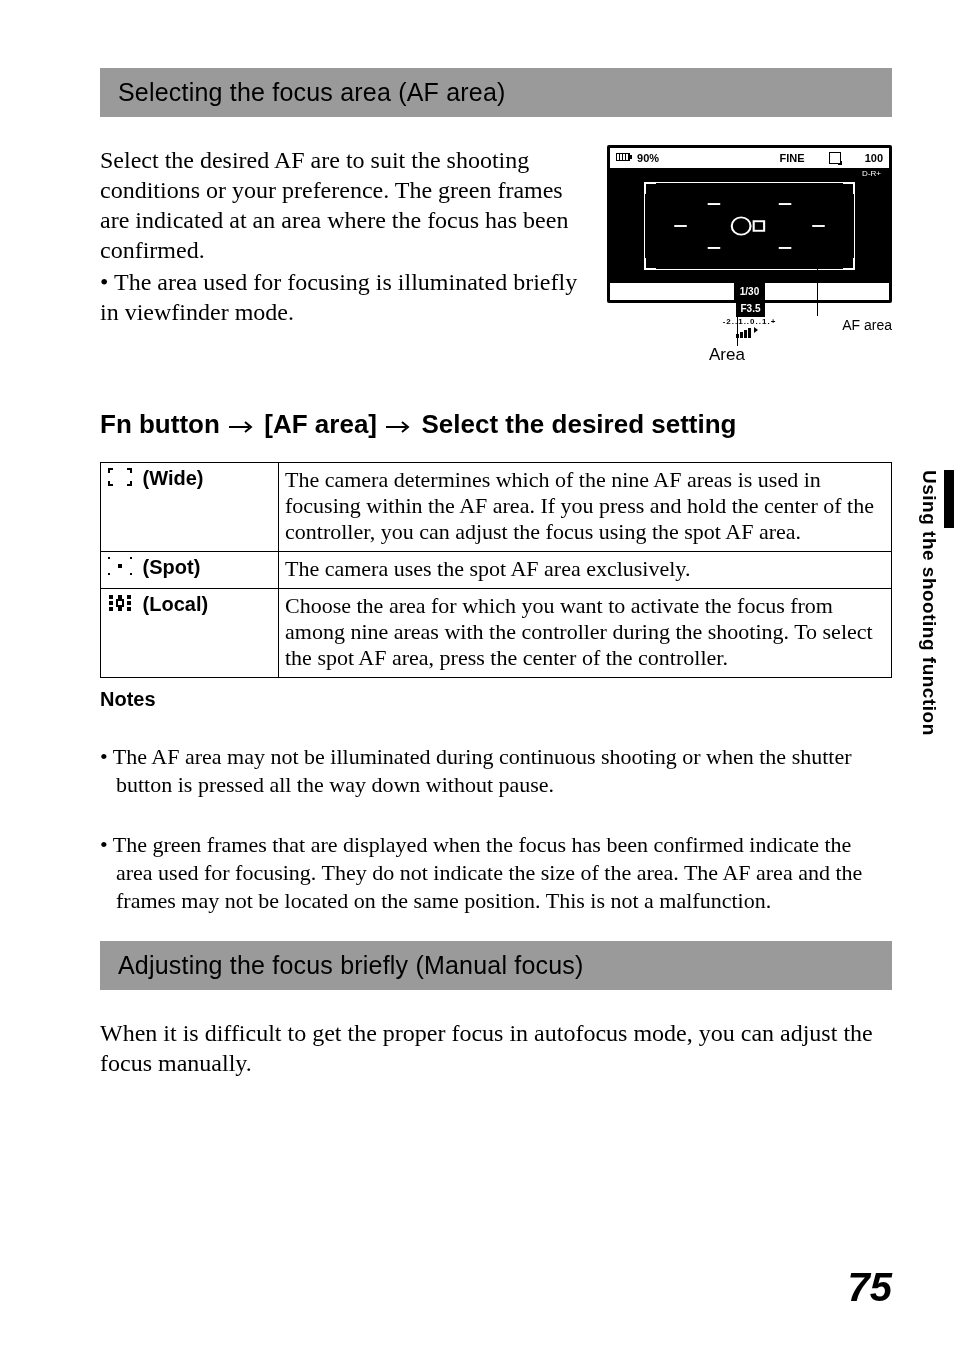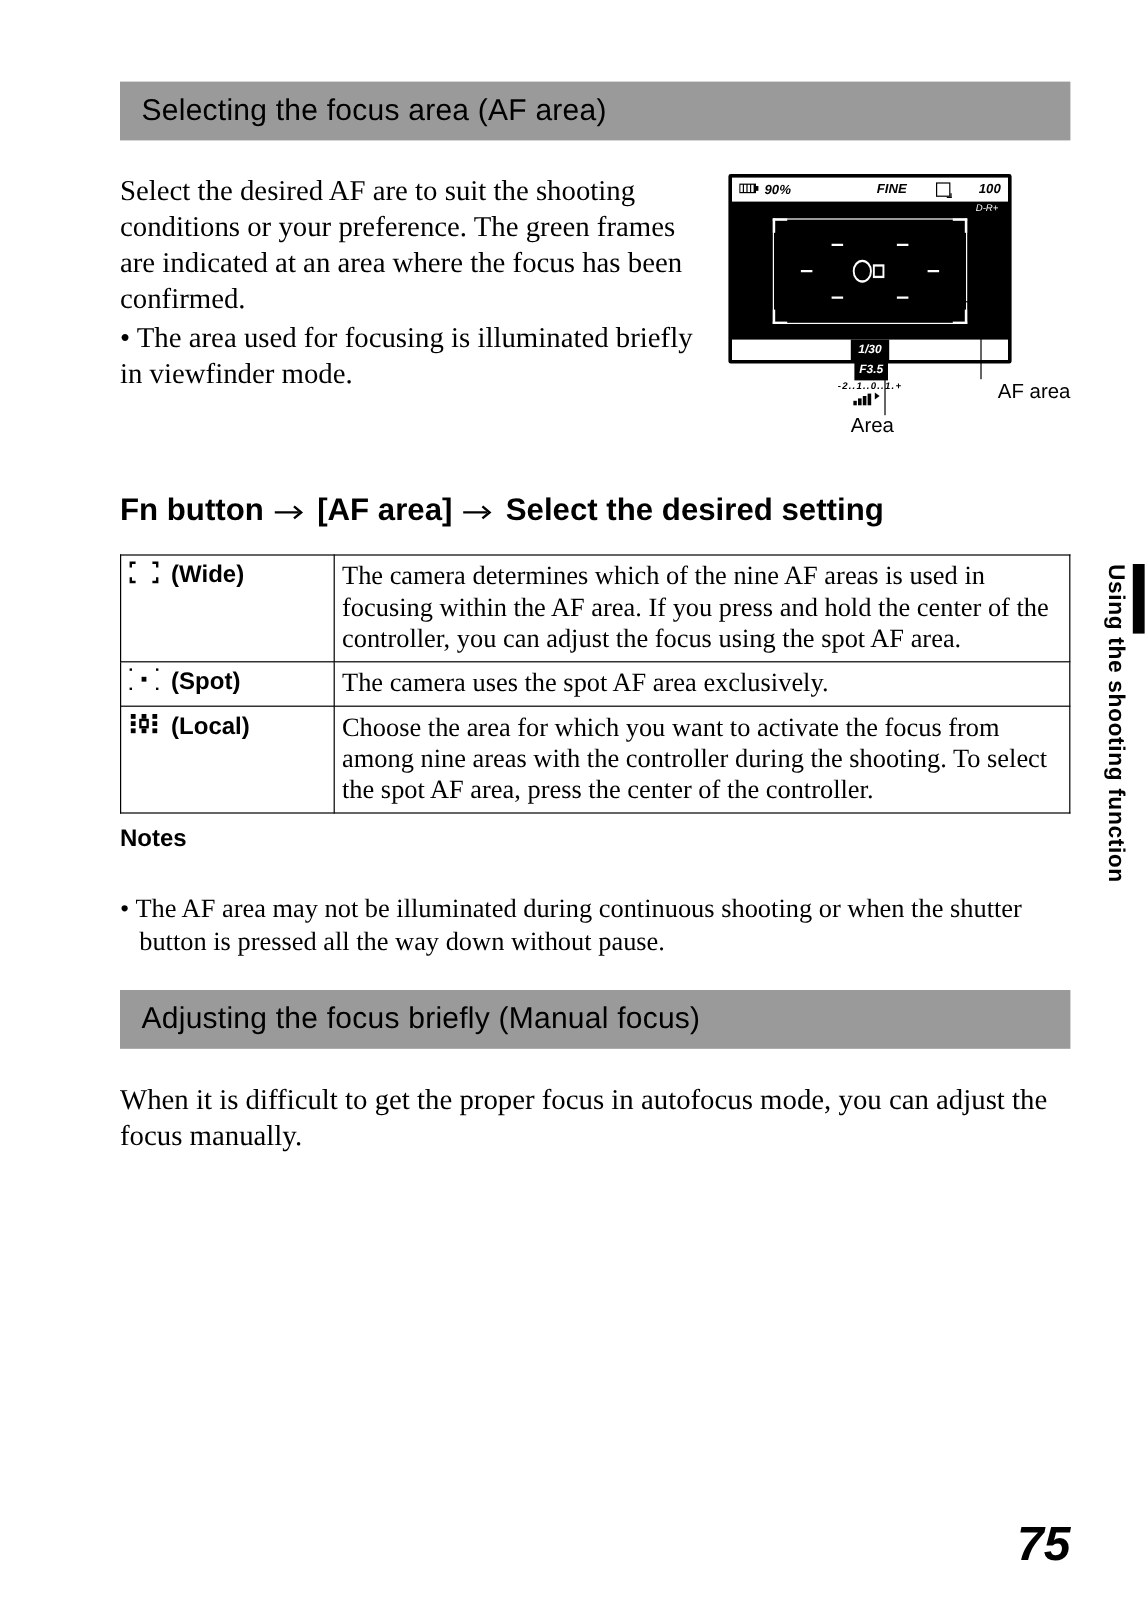--- a/index.html
+++ b/index.html
@@ -39,28 +39,27 @@
     margin-top: 2px;
   }
   .screen-wrap {
     width: 285px;
     margin-left: 18px;
     font-family: Arial, Helvetica, sans-serif;
     text-align: center;
     position: relative;
   }
   .screen {
-    width: 236px;
+    width: 285px;
     height: 158px;
     border: 3px solid #000;
     background: #000;
     position: relative;
     border-radius: 2px;
     box-sizing: border-box;
-    font-style: italic;
   }
   .top-strip {
     position: absolute;
     top: 0; left: 0; right: 0;
     height: 20px;
     background: #fff;
     display: flex;
     align-items: center;
     justify-content: space-between;
     padding: 0 6px;
@@ -86,21 +85,21 @@
   .corner-br.bl { bottom:-1px; left:-1px; border-right:none; border-top:none;}
   .corner-br.br { bottom:-1px; right:-1px; border-left:none; border-top:none;}
   .bot-strip {
     position:absolute; left:0; right:0; bottom:0; height:17px;
     background:#fff; display:flex; align-items:center;
     font-size:10px; font-weight:bold;flex-direction:column;
   }
   .bot-strip .sh { background:#000; color:#fff; padding:0 6px; height:17px; line-height:17px;}
   .bot-strip .ap { background:#000; color:#fff; padding:0 4px; height:17px; line-height:17px; margin-left:2px;}
   .leader { position:absolute; background:#000; }
-  .label-af { font-size:17px; position:absolute; right:0px; top:172px; white-space:nowrap;}
+  .label-af { font-size:14px; position:absolute; right:0px; top:172px; white-space:nowrap;}
   .label-area { font-size:17px; position:absolute; left:102px; top:200px; }
   .subhead {
     font-family: Arial, Helvetica, sans-serif;
     font-size: 26px;
     font-weight: bold;
     margin: 82px 0 20px 0;
   }
   .arrow { display:inline-block; vertical-align:middle; }
   table.afarea {
     border-collapse: collapse;
@@ -329,19 +328,20 @@
         <span>(Local)</span>
       </td>
       <td>Choose the area for which you want to activate the focus from among nine areas with the controller during the shooting. To select the spot AF area, press the center of the controller.</td>
     </tr>
   </tbody>
     </table>
 
   <div class="notes-h">Notes</div>
   <ul class="notes">
     <li>The AF area may not be illuminated during continuous shooting or when the shutter button is pressed all the way down without pause.</li>
+    <li>The green frames that are displayed when the focus has been confirmed indicate the area used for focusing. They do not indicate the size of the area. The AF area and the frames may not be located on the same position. This is not a malfunction.</li>
   </ul>
 
   <div class="section-bar">Adjusting the focus briefly (Manual focus)</div>
   <div class="body-after">When it is difficult to get the proper focus in autofocus mode, you can adjust the focus manually.</div>
 
   <div class="page-num">75</div>
 </div>
 
 </body></html>

